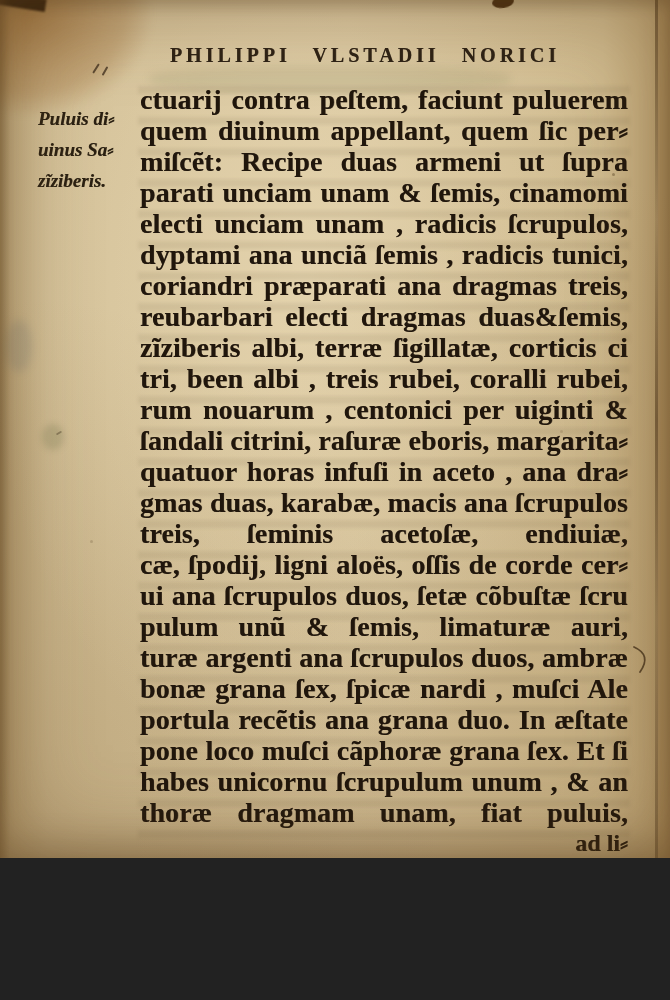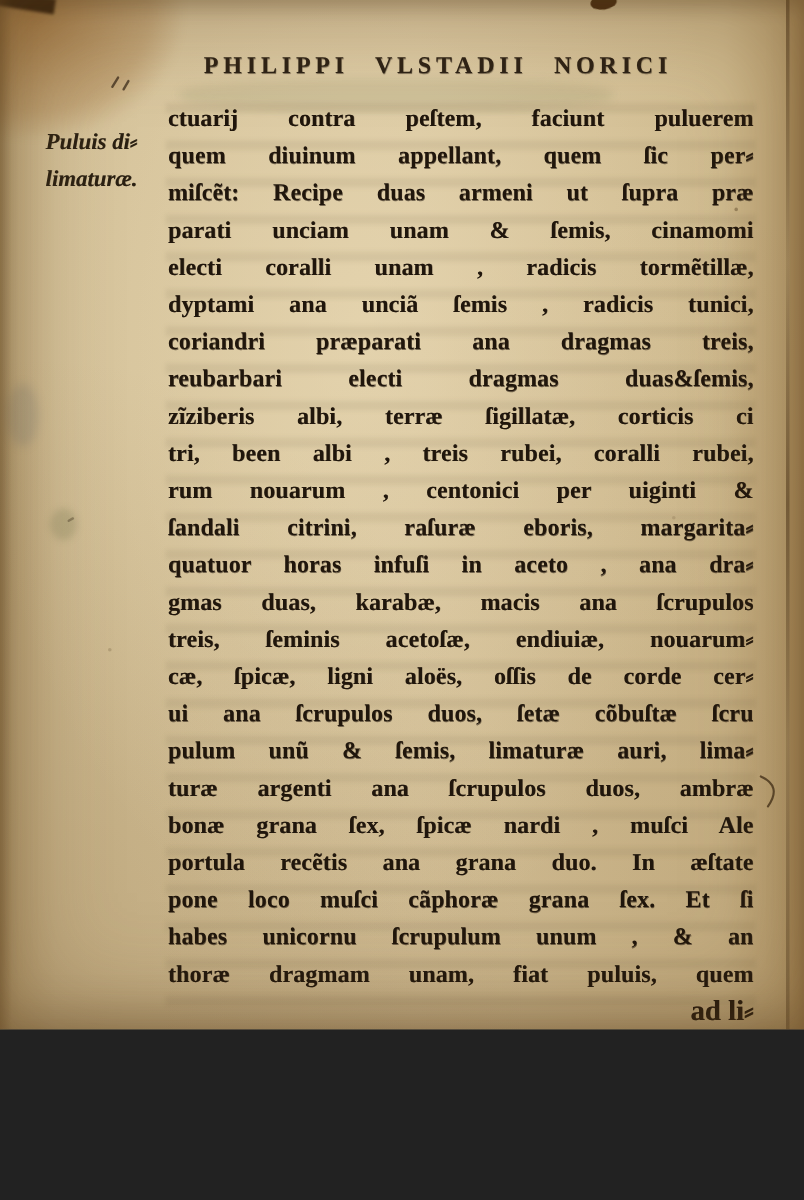--- a/index.html
+++ b/index.html
@@ -27,21 +27,21 @@
   .edge-strip{position:absolute;left:658px;top:0;width:12px;height:1000px;background:rgba(146,108,58,.28);}
   .left-strip{position:absolute;left:0;top:0;width:10px;height:1000px;background:linear-gradient(90deg,rgba(110,80,40,.30),transparent);}
 
   .header{position:absolute;left:130px;top:44px;width:470px;text-align:center;
     font-size:20px;font-weight:700;letter-spacing:4px;word-spacing:13px;color:#2c2115;
     text-shadow:.4px .4px .6px rgba(44,33,21,.55);}
   .margin-note{position:absolute;left:38px;top:103px;width:108px;color:#2a2012;
     font-style:italic;font-weight:600;font-size:19px;line-height:31px;
     text-shadow:.3px .3px .5px rgba(42,32,18,.5);}
   .text-block{position:absolute;left:140px;top:84px;width:488px;color:#20160c;}
-  .line{height:31px;line-height:31px;font-size:20px;font-weight:700;
+  .line{height:31px;line-height:31px;font-size:28px;font-weight:700;
     text-align:justify;text-align-last:justify;overflow:hidden;letter-spacing:.1px;
     text-shadow:.35px .35px .55px rgba(32,22,12,.55);}
   .catchword{height:31px;line-height:31px;font-size:24px;font-weight:700;
     text-align:right;text-align-last:right;text-shadow:.35px .35px .55px rgba(32,22,12,.55);}
 
   .pen-mark{position:absolute;background:rgba(52,38,22,.72);width:2px;border-radius:2px;}
   .ink-dot{position:absolute;left:509px;top:893px;width:9px;height:9px;border-radius:50%;
     background:radial-gradient(circle at 40% 40%, #6b3c16, #51310f 70%);filter:blur(.3px);}
   .speck{position:absolute;width:3px;height:3px;border-radius:50%;background:rgba(92,70,40,.45);}
   .smudge-blue{position:absolute;left:6px;top:320px;width:26px;height:52px;border-radius:50%;
@@ -66,40 +66,41 @@
   <div class="left-strip"></div>
   <div class="edge-line"></div>
   <div class="edge-strip"></div>
   <div class="smudge-blue"></div>
   <div class="smudge-green"></div>
 
   <div class="header">PHILIPPI VLSTADII NORICI</div>
 
   <div class="margin-note">
     <div>Puluis di⸗</div>
-    <div>limaturæ.</div>
+    <div>uinus Sa⸗</div>
+    <div>zĩziberis.</div>
   </div>
 
   <div class="text-block">
     <div class="line">ctuarij contra peſtem, faciunt puluerem</div>
     <div class="line">quem diuinum appellant, quem ſic per⸗</div>
     <div class="line">miſcẽt: Recipe duas armeni ut ſupra præ</div>
     <div class="line">parati unciam unam &amp; ſemis, cinamomi</div>
-    <div class="line">electi coralli unam , radicis tormẽtillæ,</div>
+    <div class="line">electi unciam unam , radicis ſcrupulos,</div>
     <div class="line">dyptami ana unciã ſemis , radicis tunici,</div>
     <div class="line">coriandri præparati ana dragmas treis,</div>
     <div class="line">reubarbari electi dragmas duas&amp;ſemis,</div>
     <div class="line">zĩziberis albi, terræ ſigillatæ, corticis ci</div>
     <div class="line">tri, been albi , treis rubei, coralli rubei,</div>
     <div class="line">rum nouarum , centonici per uiginti &amp;</div>
     <div class="line">ſandali citrini, raſuræ eboris, margarita⸗</div>
     <div class="line">quatuor horas infuſi in aceto , ana dra⸗</div>
     <div class="line">gmas duas, karabæ, macis ana ſcrupulos</div>
     <div class="line">treis, ſeminis acetoſæ, endiuiæ, nouarum⸗</div>
-    <div class="line">cæ, ſpicæ, ligni aloës, oſſis de corde cer⸗</div>
+    <div class="line">cæ, ſpodij, ligni aloës, oſſis de corde cer⸗</div>
     <div class="line">ui ana ſcrupulos duos, ſetæ cõbuſtæ ſcru</div>
     <div class="line">pulum unũ &amp; ſemis, limaturæ auri, lima⸗</div>
     <div class="line">turæ argenti ana ſcrupulos duos, ambræ</div>
     <div class="line">bonæ grana ſex, ſpicæ nardi , muſci Ale</div>
     <div class="line">portula recẽtis ana grana duo. In æſtate</div>
     <div class="line">pone loco muſci cãphoræ grana ſex. Et ſi</div>
     <div class="line">habes unicornu ſcrupulum unum , &amp; an</div>
     <div class="line">thoræ dragmam unam, fiat puluis, quem</div>
     <div class="catchword">ad li⸗</div>
   </div>

